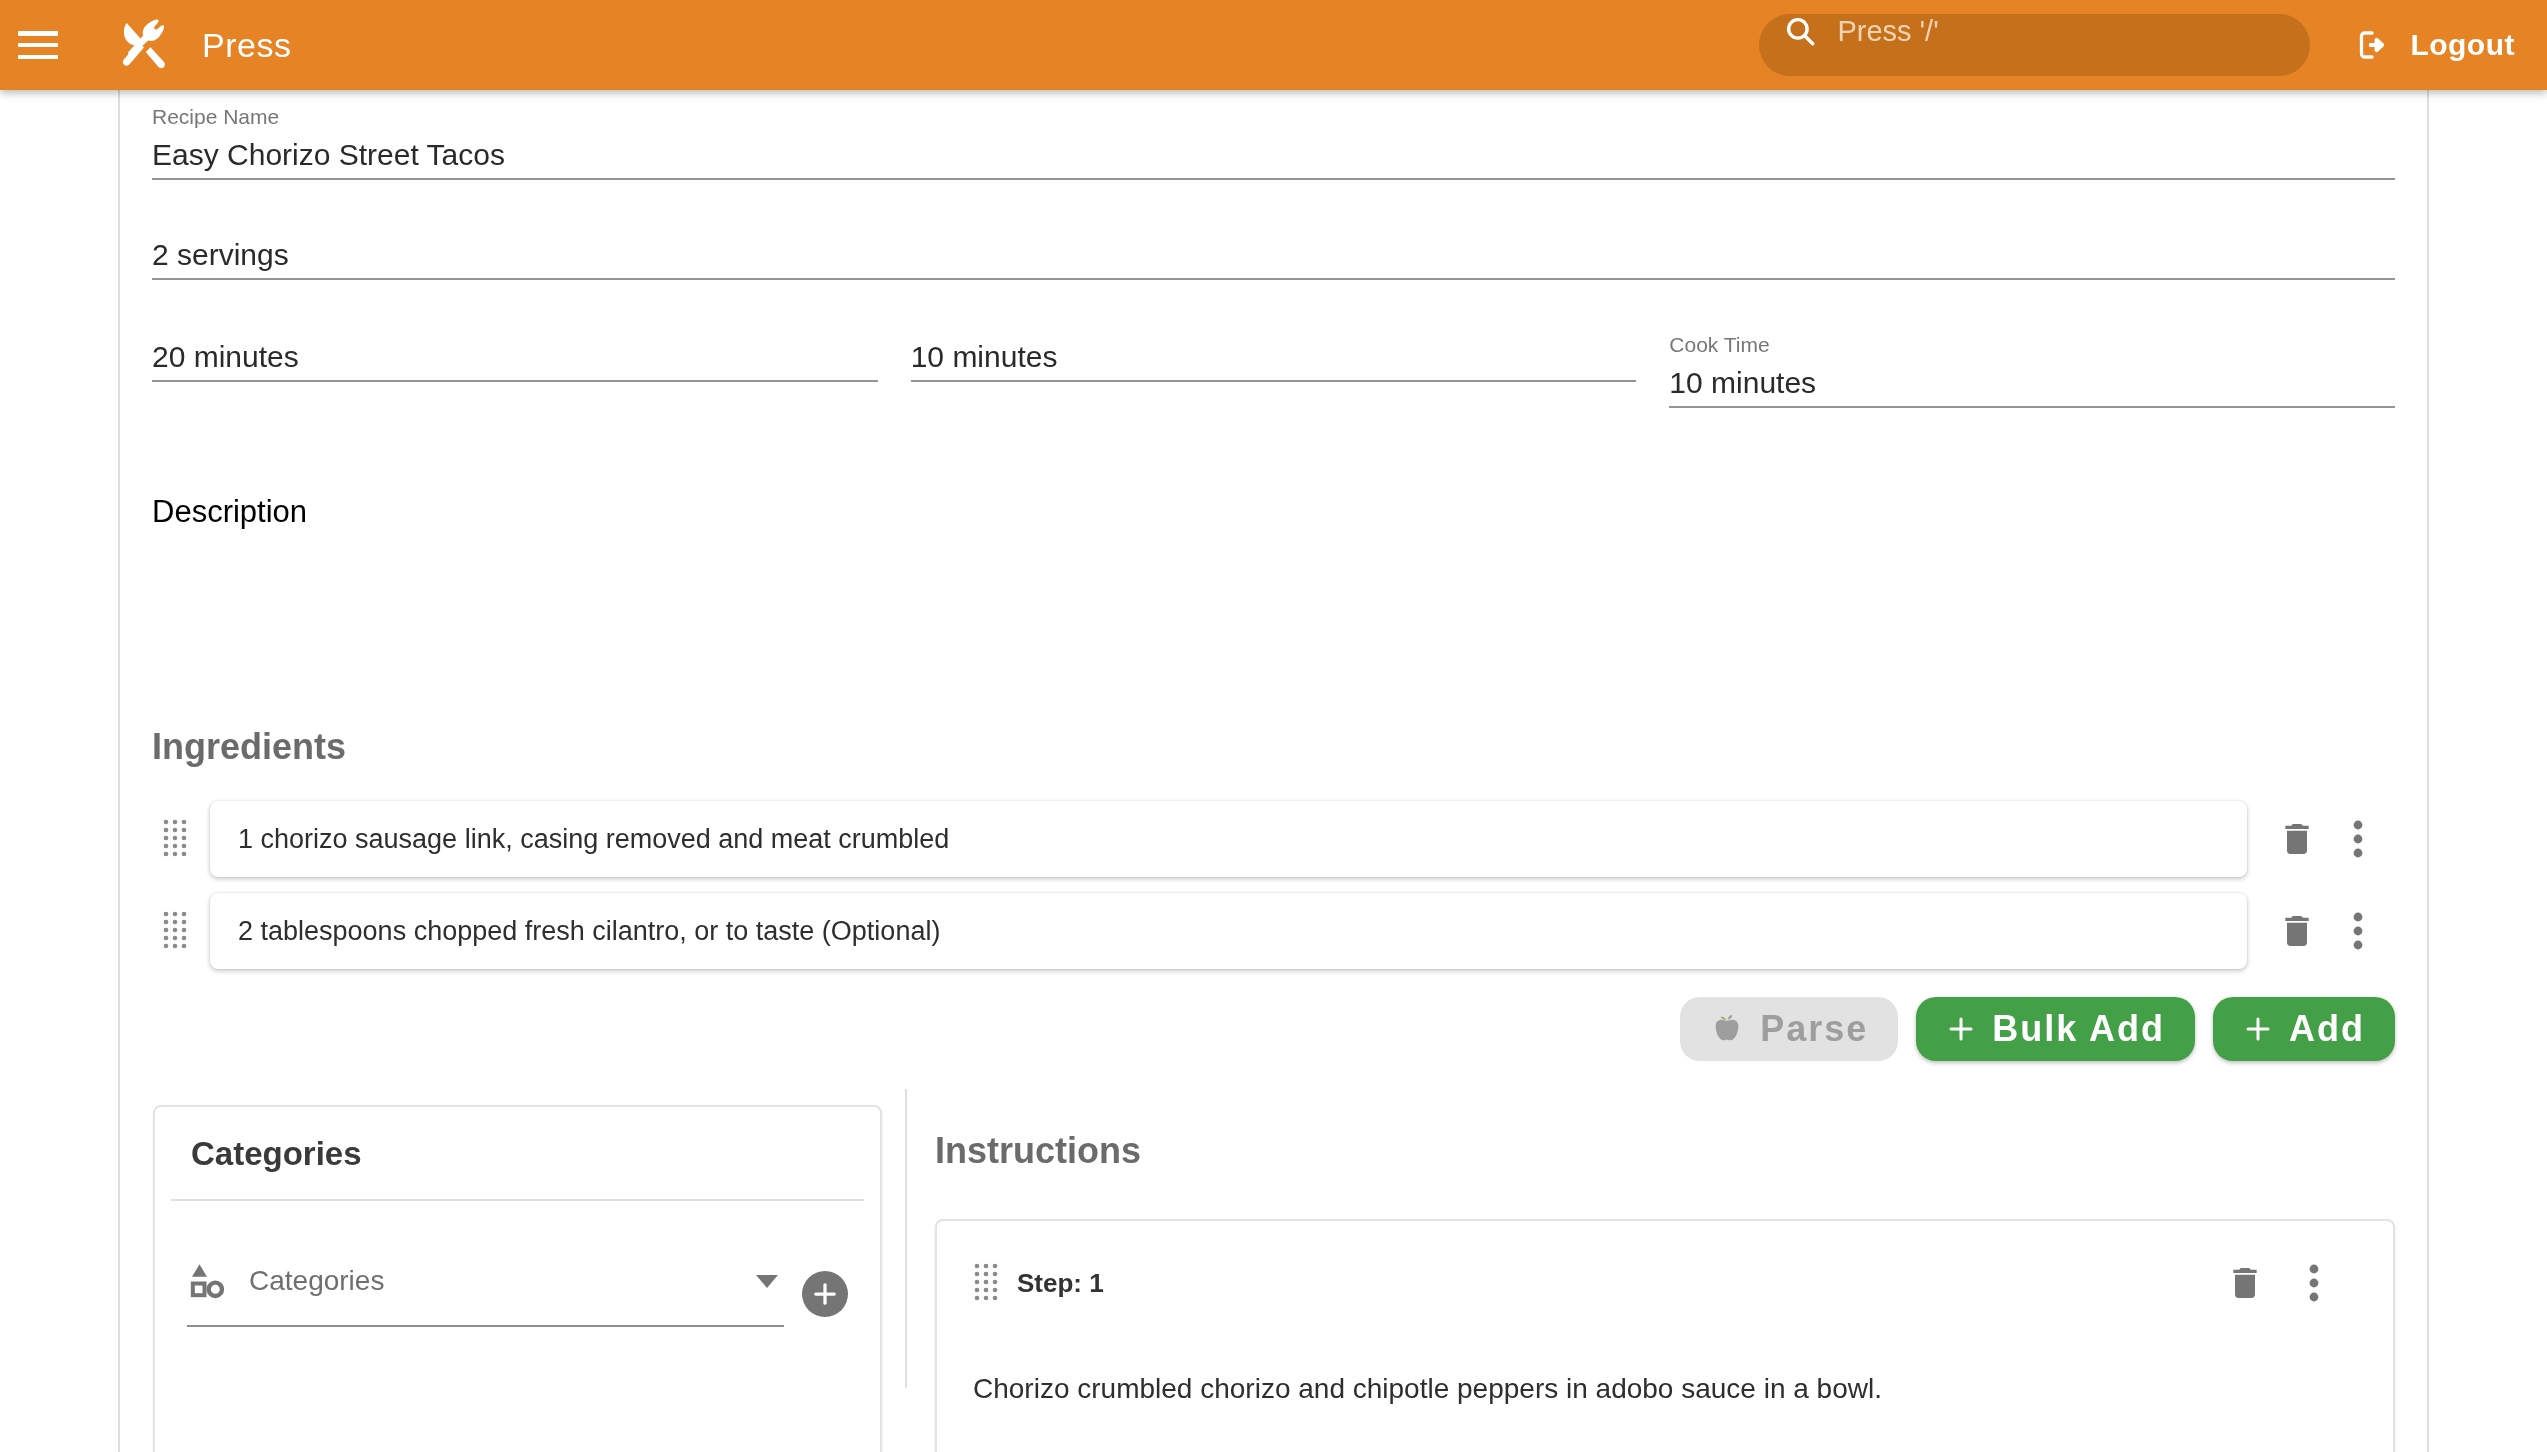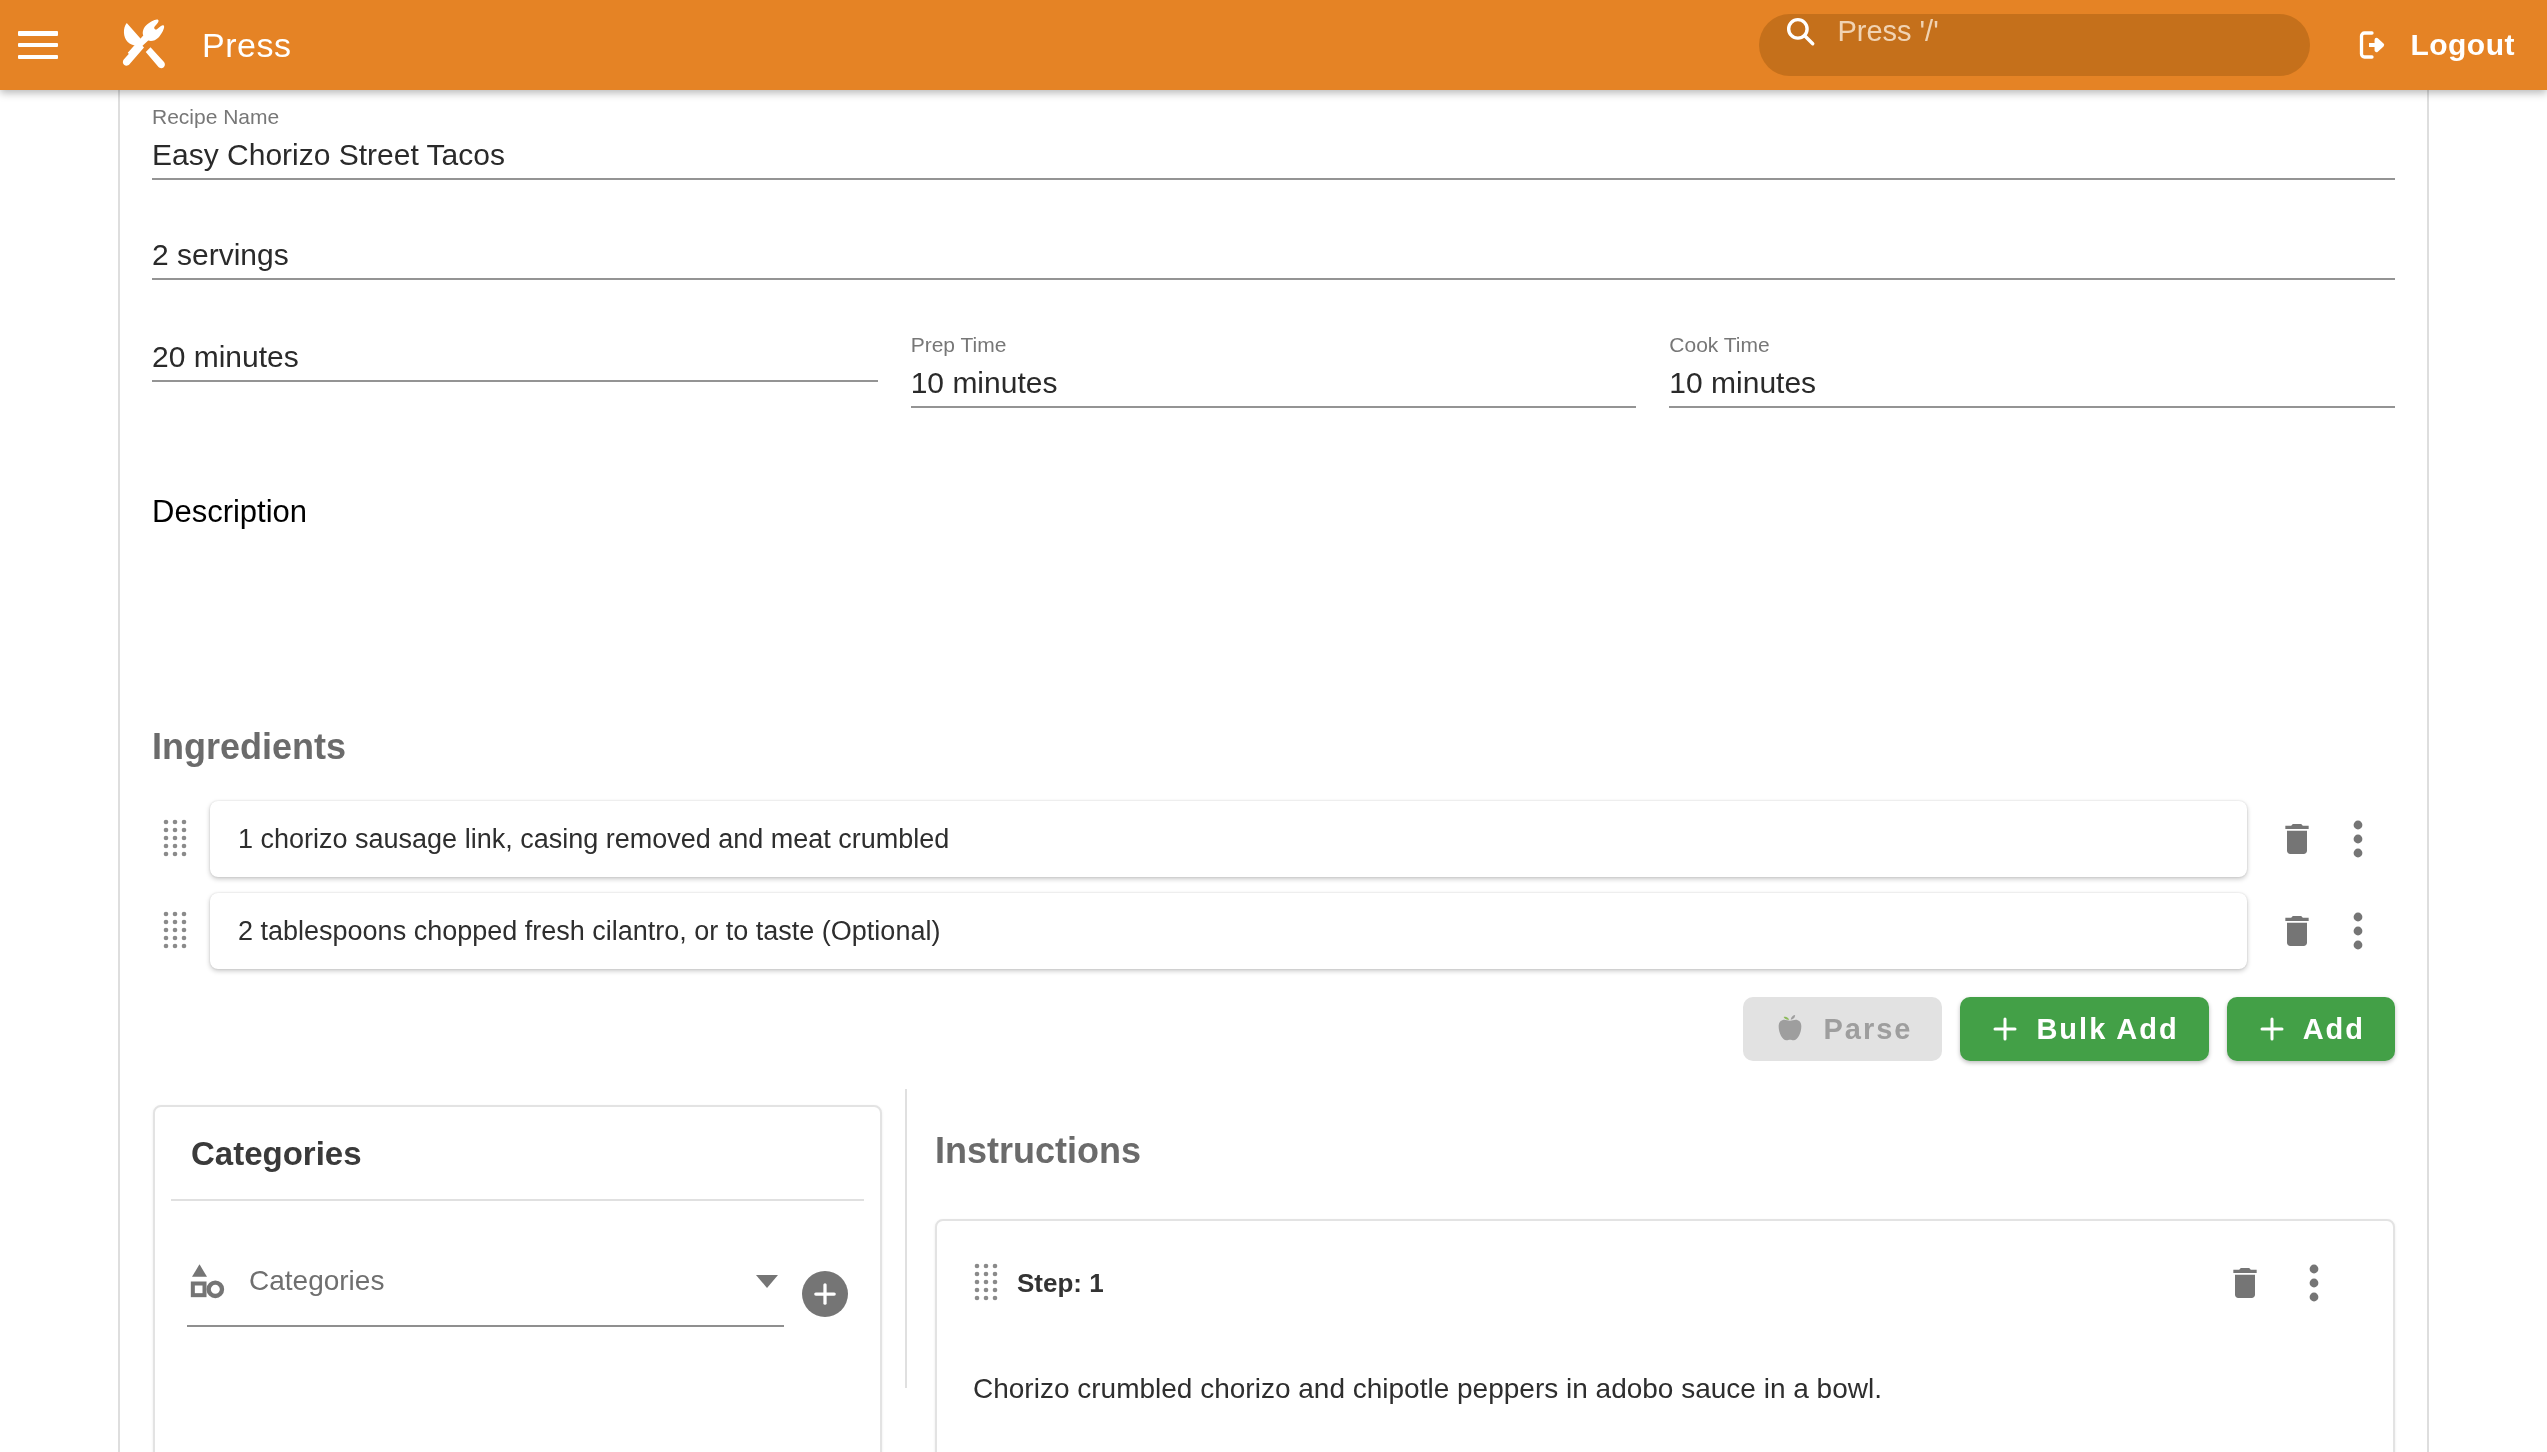--- a/index.html
+++ b/index.html
@@ -66,22 +66,22 @@
   .ing-input-card input{
     border:none;outline:none;background:transparent;font-family:inherit;
     font-size:27px;color:#2e2e2e;width:100%;padding:0 28px;
   }
   .icon-btn{background:none;border:none;padding:0;cursor:pointer;display:flex;align-items:center;justify-content:center;}
   .trash-btn{margin-left:28px;width:44px;height:44px;}
   .kebab-btn{margin-left:24px;margin-right:22px;width:30px;height:44px;}
   
   .btn-row{display:flex;justify-content:flex-end;align-items:center;margin-top:28px;gap:18px;}
   .btn{
-    height:64px;border-radius:10px;border:none;display:flex;align-items:center;justify-content:center;
-    font-family:inherit;font-size:29px;font-weight:600;letter-spacing:2px;padding:0 30px;cursor:pointer;
+    height:64px;border-radius:20px;border:none;display:flex;align-items:center;justify-content:center;
+    font-family:inherit;font-size:36px;font-weight:600;letter-spacing:2px;padding:0 30px;cursor:pointer;
   }
   .btn .bicon{margin-right:16px;display:flex;align-items:center;}
   .btn-disabled{background:#e2e2e2;color:#9e9e9e;cursor:default;}
   .btn-green{background:#43A047;color:#ffffff;box-shadow:0 2px 4px rgba(0,0,0,0.25);}
   
   .bottom-grid{display:flex;margin-top:28px;height:299px;}
   .bottom-left{width:753px;flex:none;padding-right:0;}
   .v-divider{width:2px;background:#e0e0e0;flex:none;}
   .bottom-right{flex:1;padding-left:28px;}
   
@@ -170,21 +170,20 @@
     <input value="2 servings" style="">
     <span class="underline"></span>
   </div>
 
   <div class="times-row">
     <div class="tfield">
       <input value="20 minutes" style="">
       <span class="underline"></span>
     </div>
     <div class="tfield">
-      <span class="flabel">Prep Time</span>
       <input value="10 minutes" style="">
       <span class="underline"></span>
     </div>
     <div class="tfield">
       <span class="flabel">Cook Time</span>
       <input value="10 minutes" style="">
       <span class="underline"></span>
     </div>
   </div>
 

